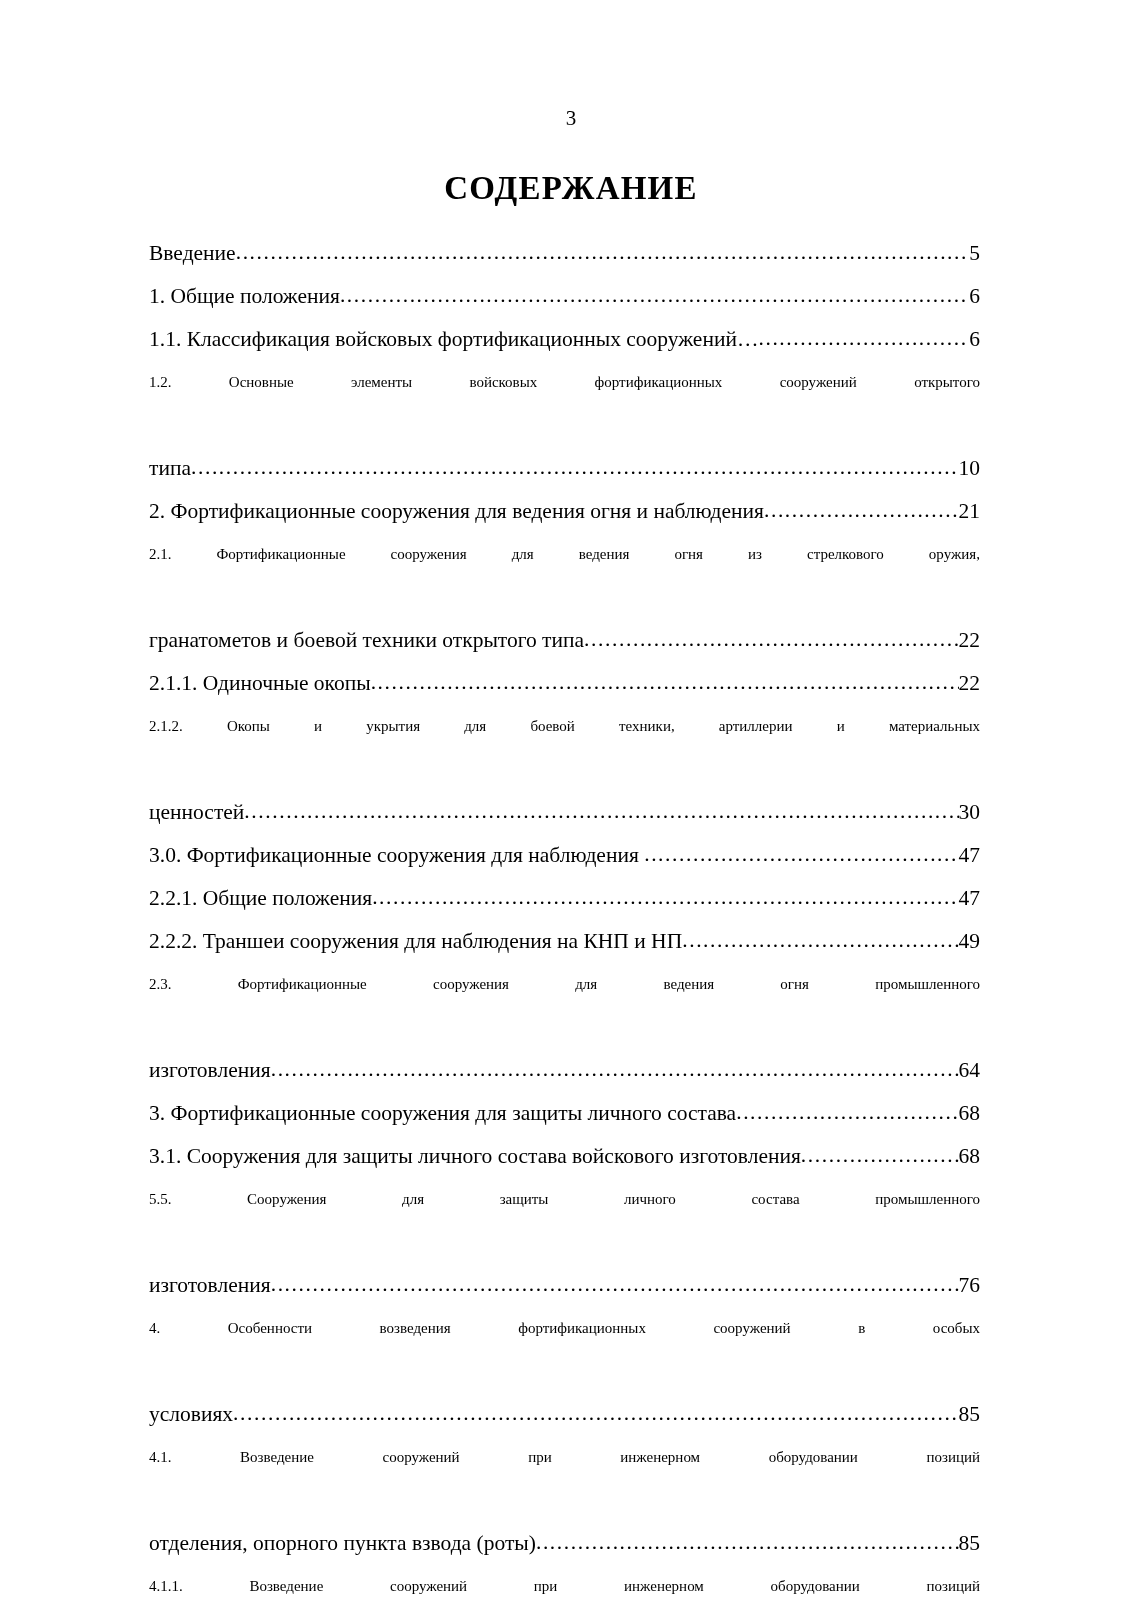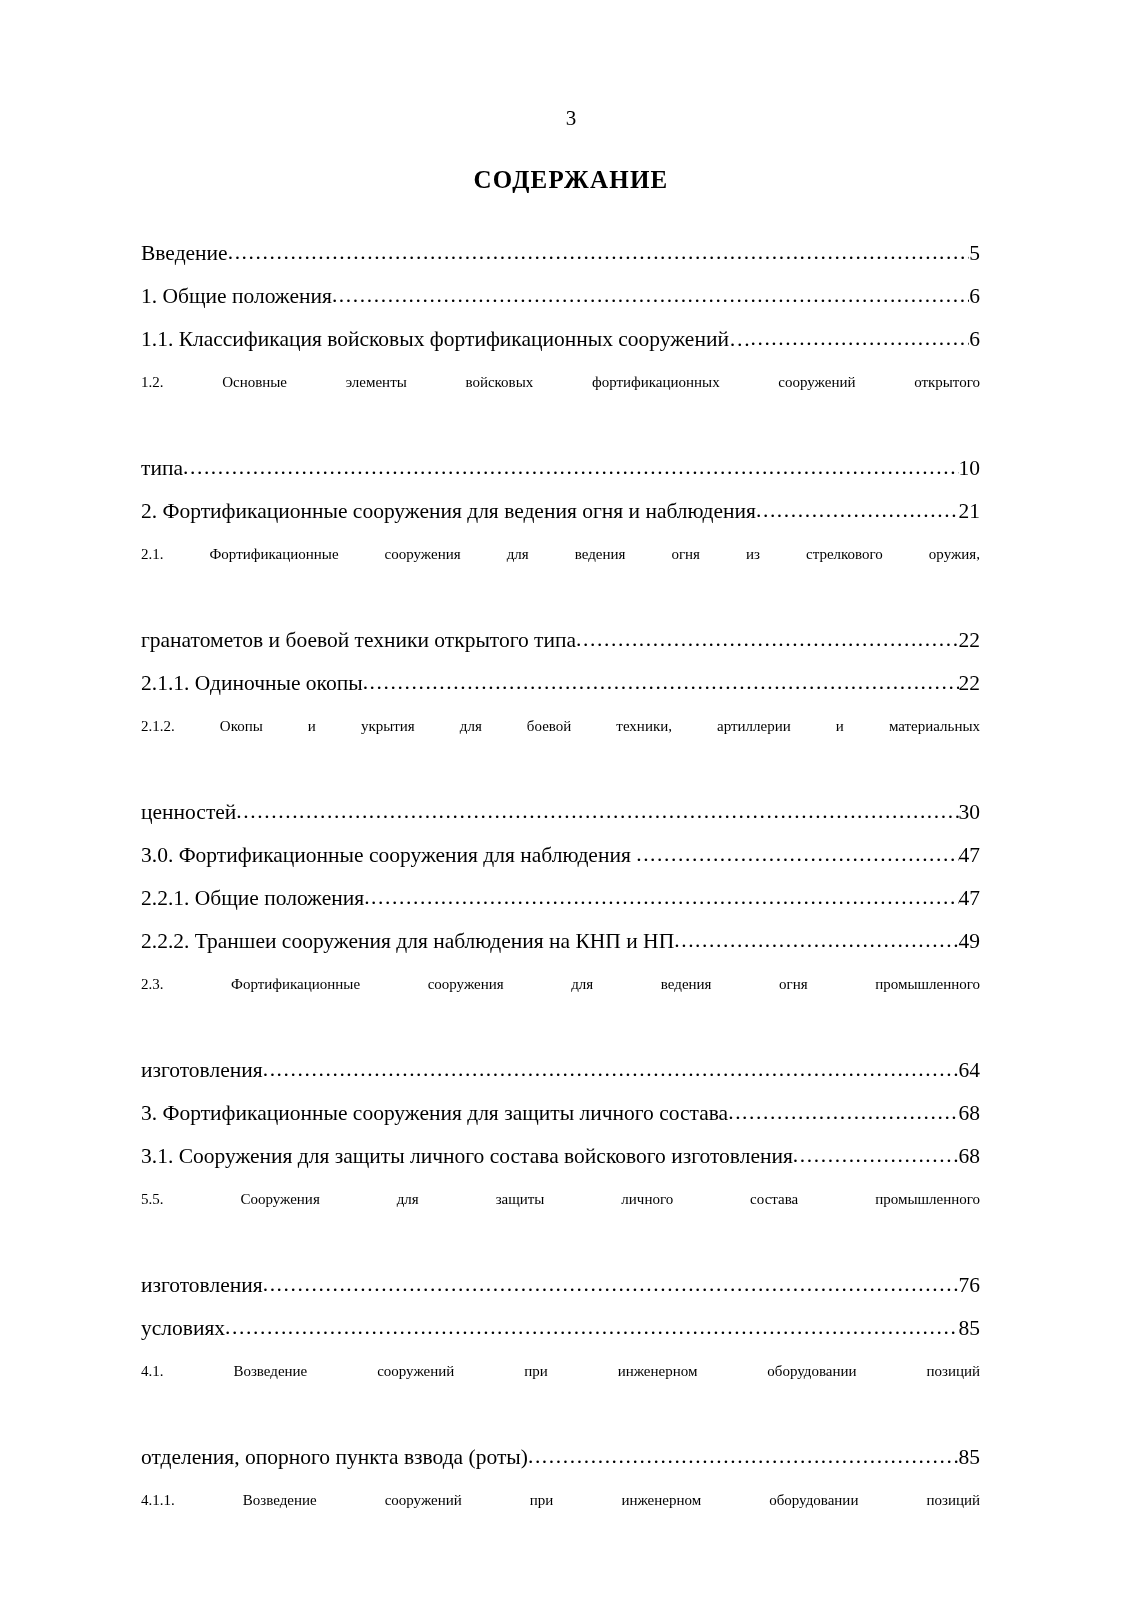--- a/index.html
+++ b/index.html
@@ -29,34 +29,34 @@
     font-size: 21px;
     line-height: 1;
     letter-spacing: 0.2px;
   }
   .doc-title {
     position: absolute;
     top: 150px;
     left: 0;
     width: 1142px;
     text-align: center;
-    font-size: 25px;
+    font-size: 33px;
     font-weight: bold;
     letter-spacing: 1.2px;
     line-height: 1;
   }
   .toc {
     position: absolute;
     top: 232px;
     left: 133px;
     width: 847px;
   }
   
   .toc-entry {
-    margin: 0 0 0 8px;
+    margin: 0 0 0 16px;
     font-size: 21.5px;
     line-height: 43px;
     text-align: justify;
     text-justify: inter-word;
     -webkit-hyphens: none;
     hyphens: none;
     word-spacing: normal;
   }
   
   .entry-tail {
@@ -217,20 +217,21 @@
       </div>
       <div class="toc-entry">
         <div class="entry-head">5.5. Сооружения для защиты личного состава промышленного</div>
         <div class="entry-tail">
           <span class="tail-text">изготовления</span>
           <span class="leader"></span>
           <span class="pageno">76</span>
         </div>
       </div>
       <div class="toc-entry">
+        <div class="entry-head">4. Особенности возведения фортификационных сооружений в особых</div>
         <div class="entry-tail">
           <span class="tail-text">условиях</span>
           <span class="leader"></span>
           <span class="pageno">85</span>
         </div>
       </div>
       <div class="toc-entry">
         <div class="entry-head">4.1. Возведение сооружений при инженерном оборудовании позиций</div>
         <div class="entry-tail">
           <span class="tail-text">отделения, опорного пункта взвода (роты)</span>

